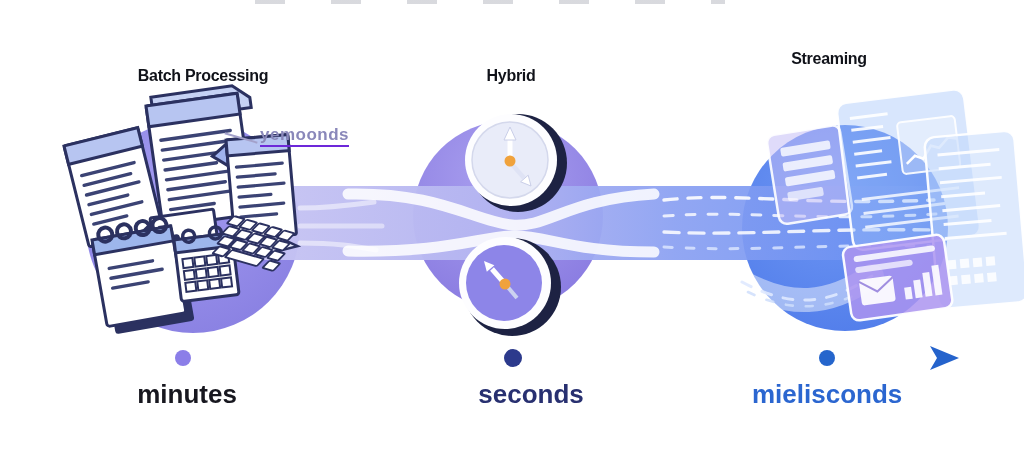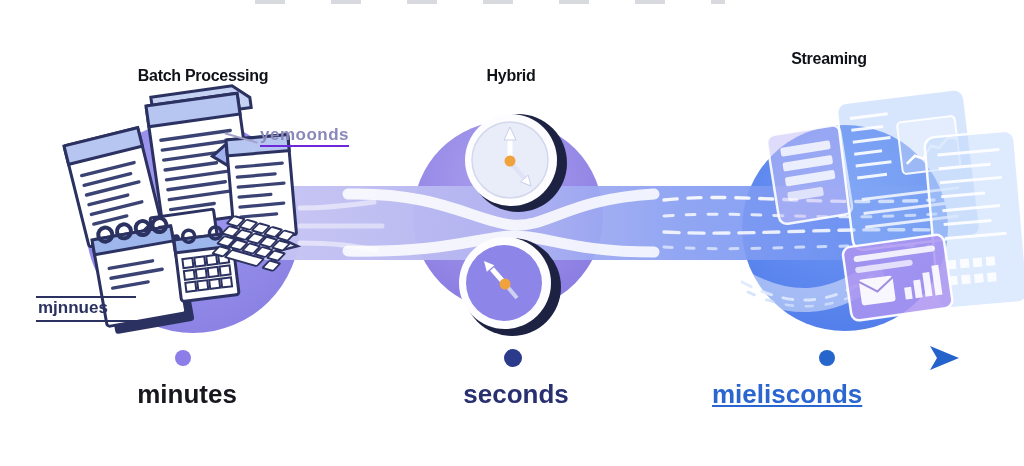--- a/index.html
+++ b/index.html
@@ -26,22 +26,22 @@
     position:absolute;left:-36px;top:11px;width:34px;height:0;
     border-top:2px solid #a3a1ca;transform:rotate(16deg);
   }
   .callout-notepad{left:36px;top:296px;color:#2b3160;font-weight:700;}
   .callout-notepad .callout-text{
     display:inline-block;border-top:2px solid #2b3160;border-bottom:2px solid #2b3160;
     padding:1px 28px 2px 2px;
   }
   .tl-label{position:absolute;top:379px;width:150px;text-align:center;font-size:26px;font-weight:600;}
   .tl-minutes{left:112px;color:#17171f;}
-  .tl-seconds{left:441px;color:#283070;}
-  .tl-ms{left:712px;color:#2b66d0;text-decoration:underline;}
+  .tl-seconds{left:456px;color:#283070;}
+  .tl-ms{left:752px;color:#2b66d0;}
 </style>
 </head>
 <body>
 
 <div class="stage">
 
   <div class="top-artifact"></div>
 
   <h2 class="heading h-batch">Batch Processing</h2>
   <h2 class="heading h-hybrid">Hybrid</h2>
@@ -323,21 +323,18 @@
     <path d="M930,346 L959,358 L930,370 L937,358 Z" fill="#2563cc"></path>
     <circle cx="183" cy="358" r="8" fill="#8b7ee8"></circle>
     <circle cx="513" cy="358" r="9" fill="#2c3a8c"></circle>
     <circle cx="827" cy="358" r="8" fill="#2565cc"></circle>
   </svg>
 
   <div class="callout callout-docs">
     <span class="connector"></span>
     <span class="callout-text">yemoonds</span>
   </div>
-  <div class="callout callout-notepad">
-    <span class="callout-text">mjnnues</span>
-  </div>
 
   <div class="tl-label tl-minutes">minutes</div>
   <div class="tl-label tl-seconds">seconds</div>
   <div class="tl-label tl-ms">mielisconds</div>
 
 </div>
 
 </body></html>

